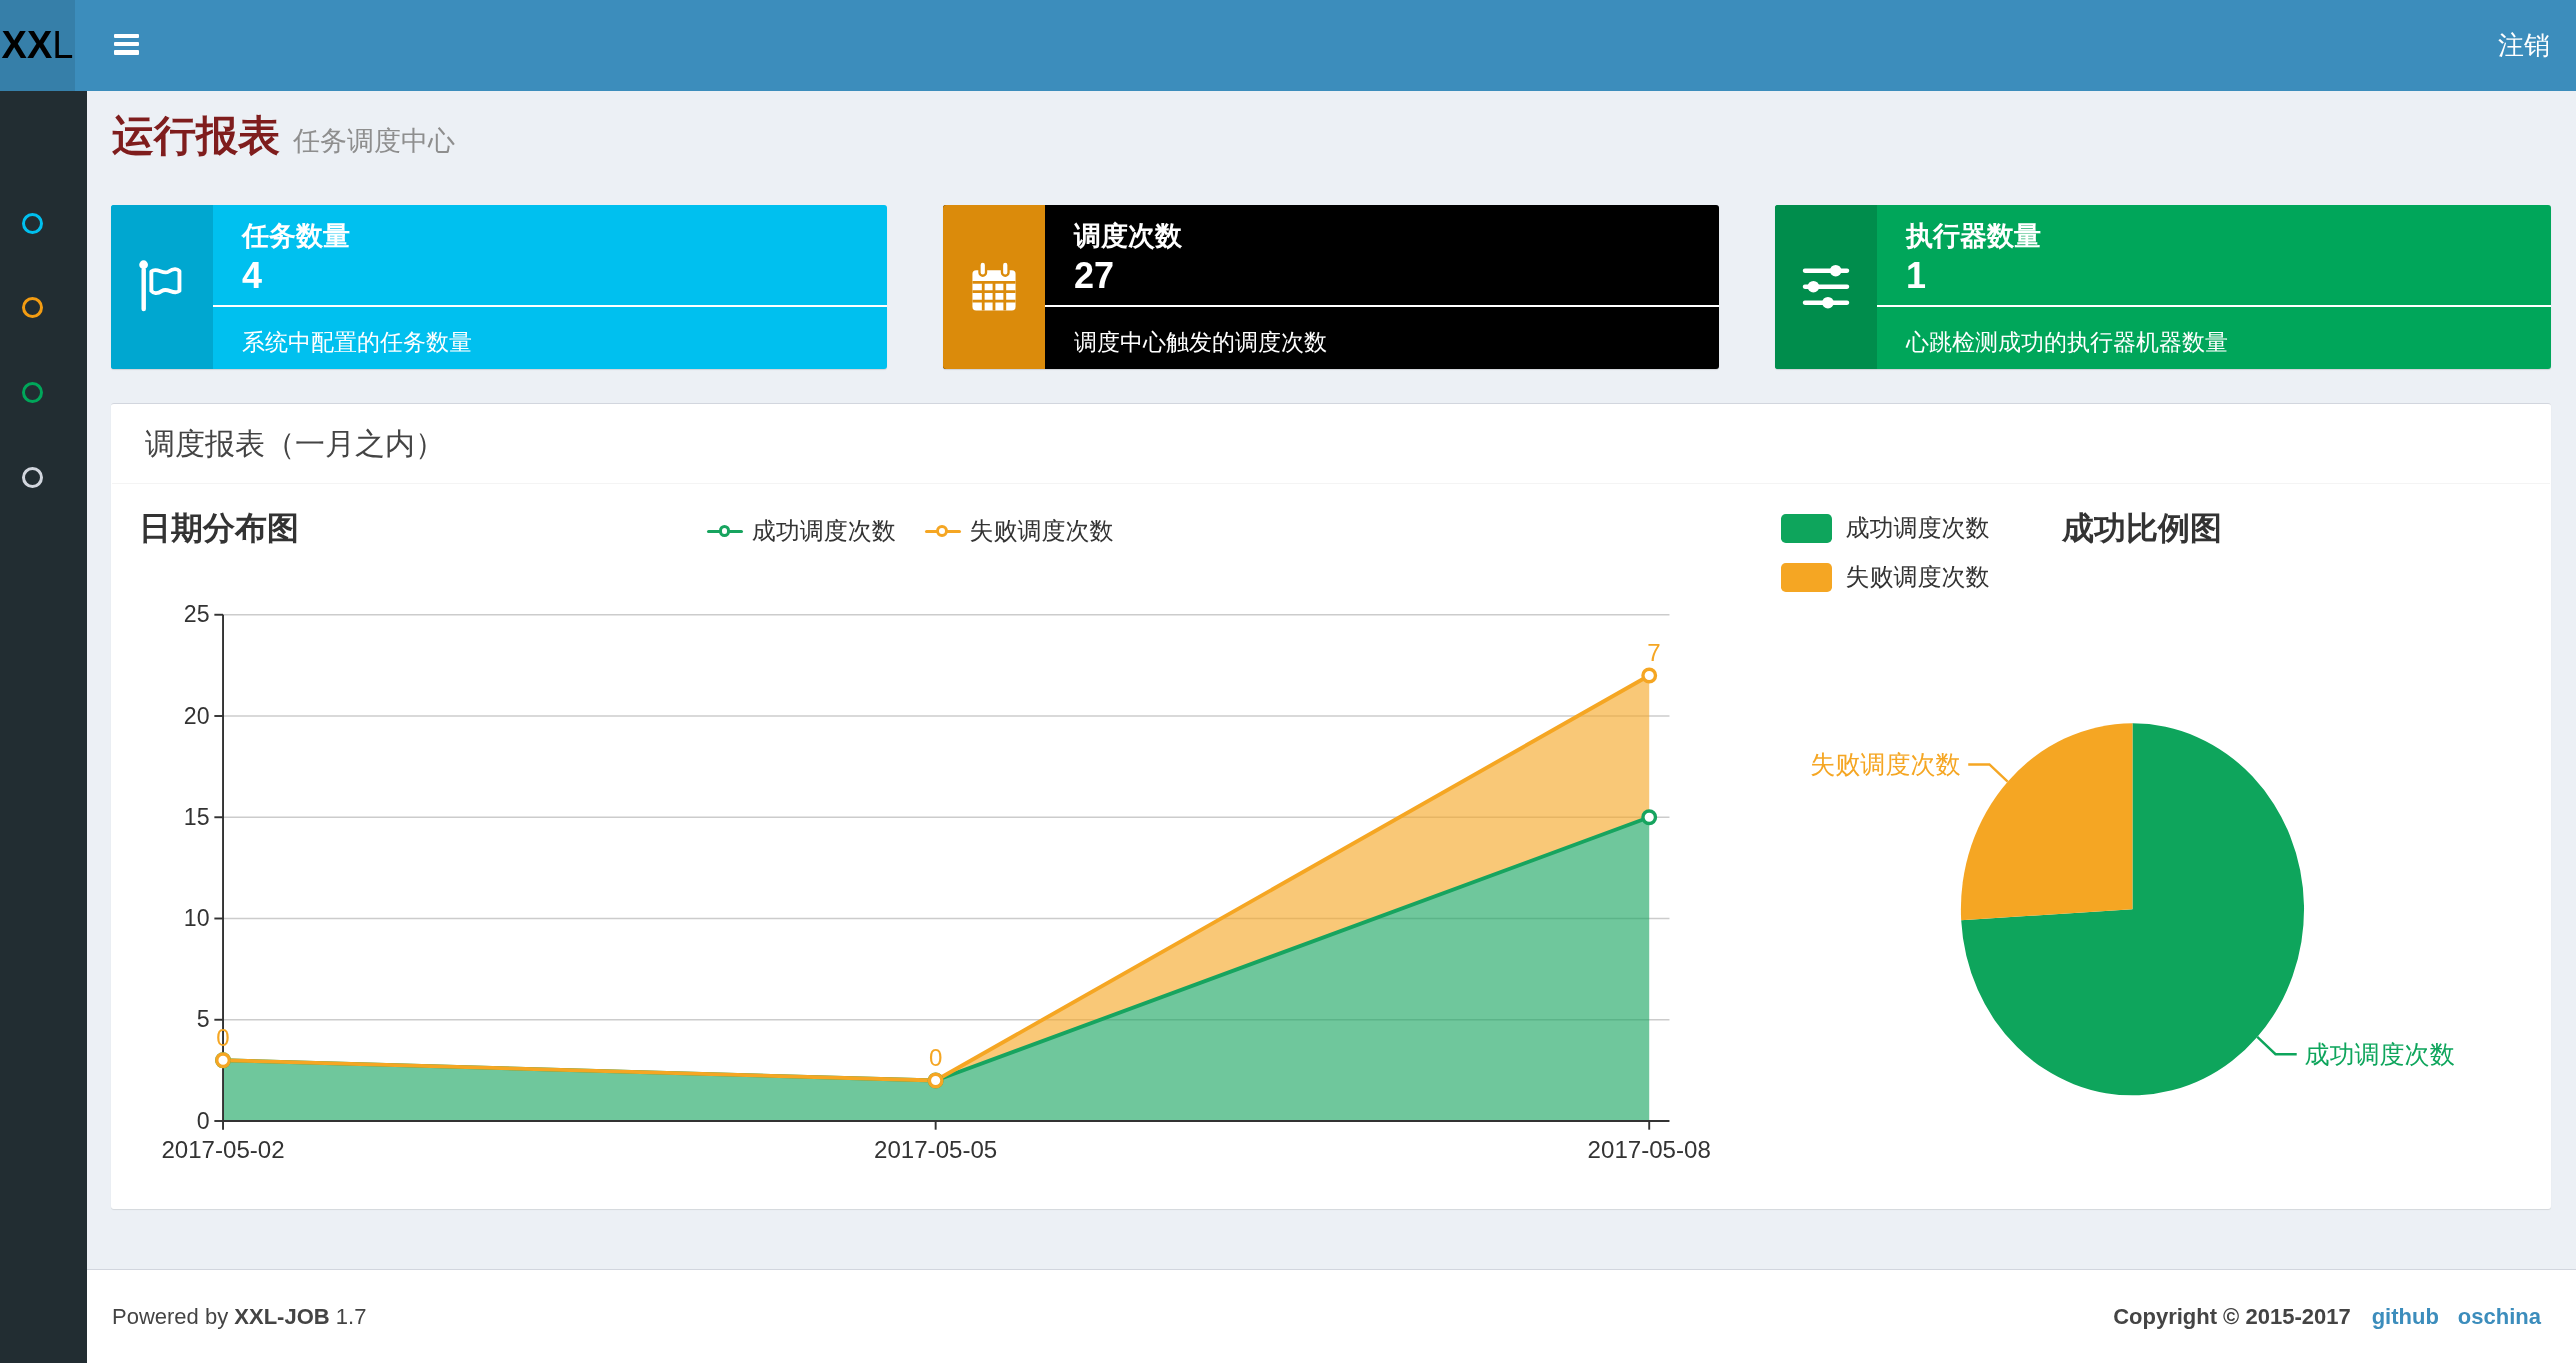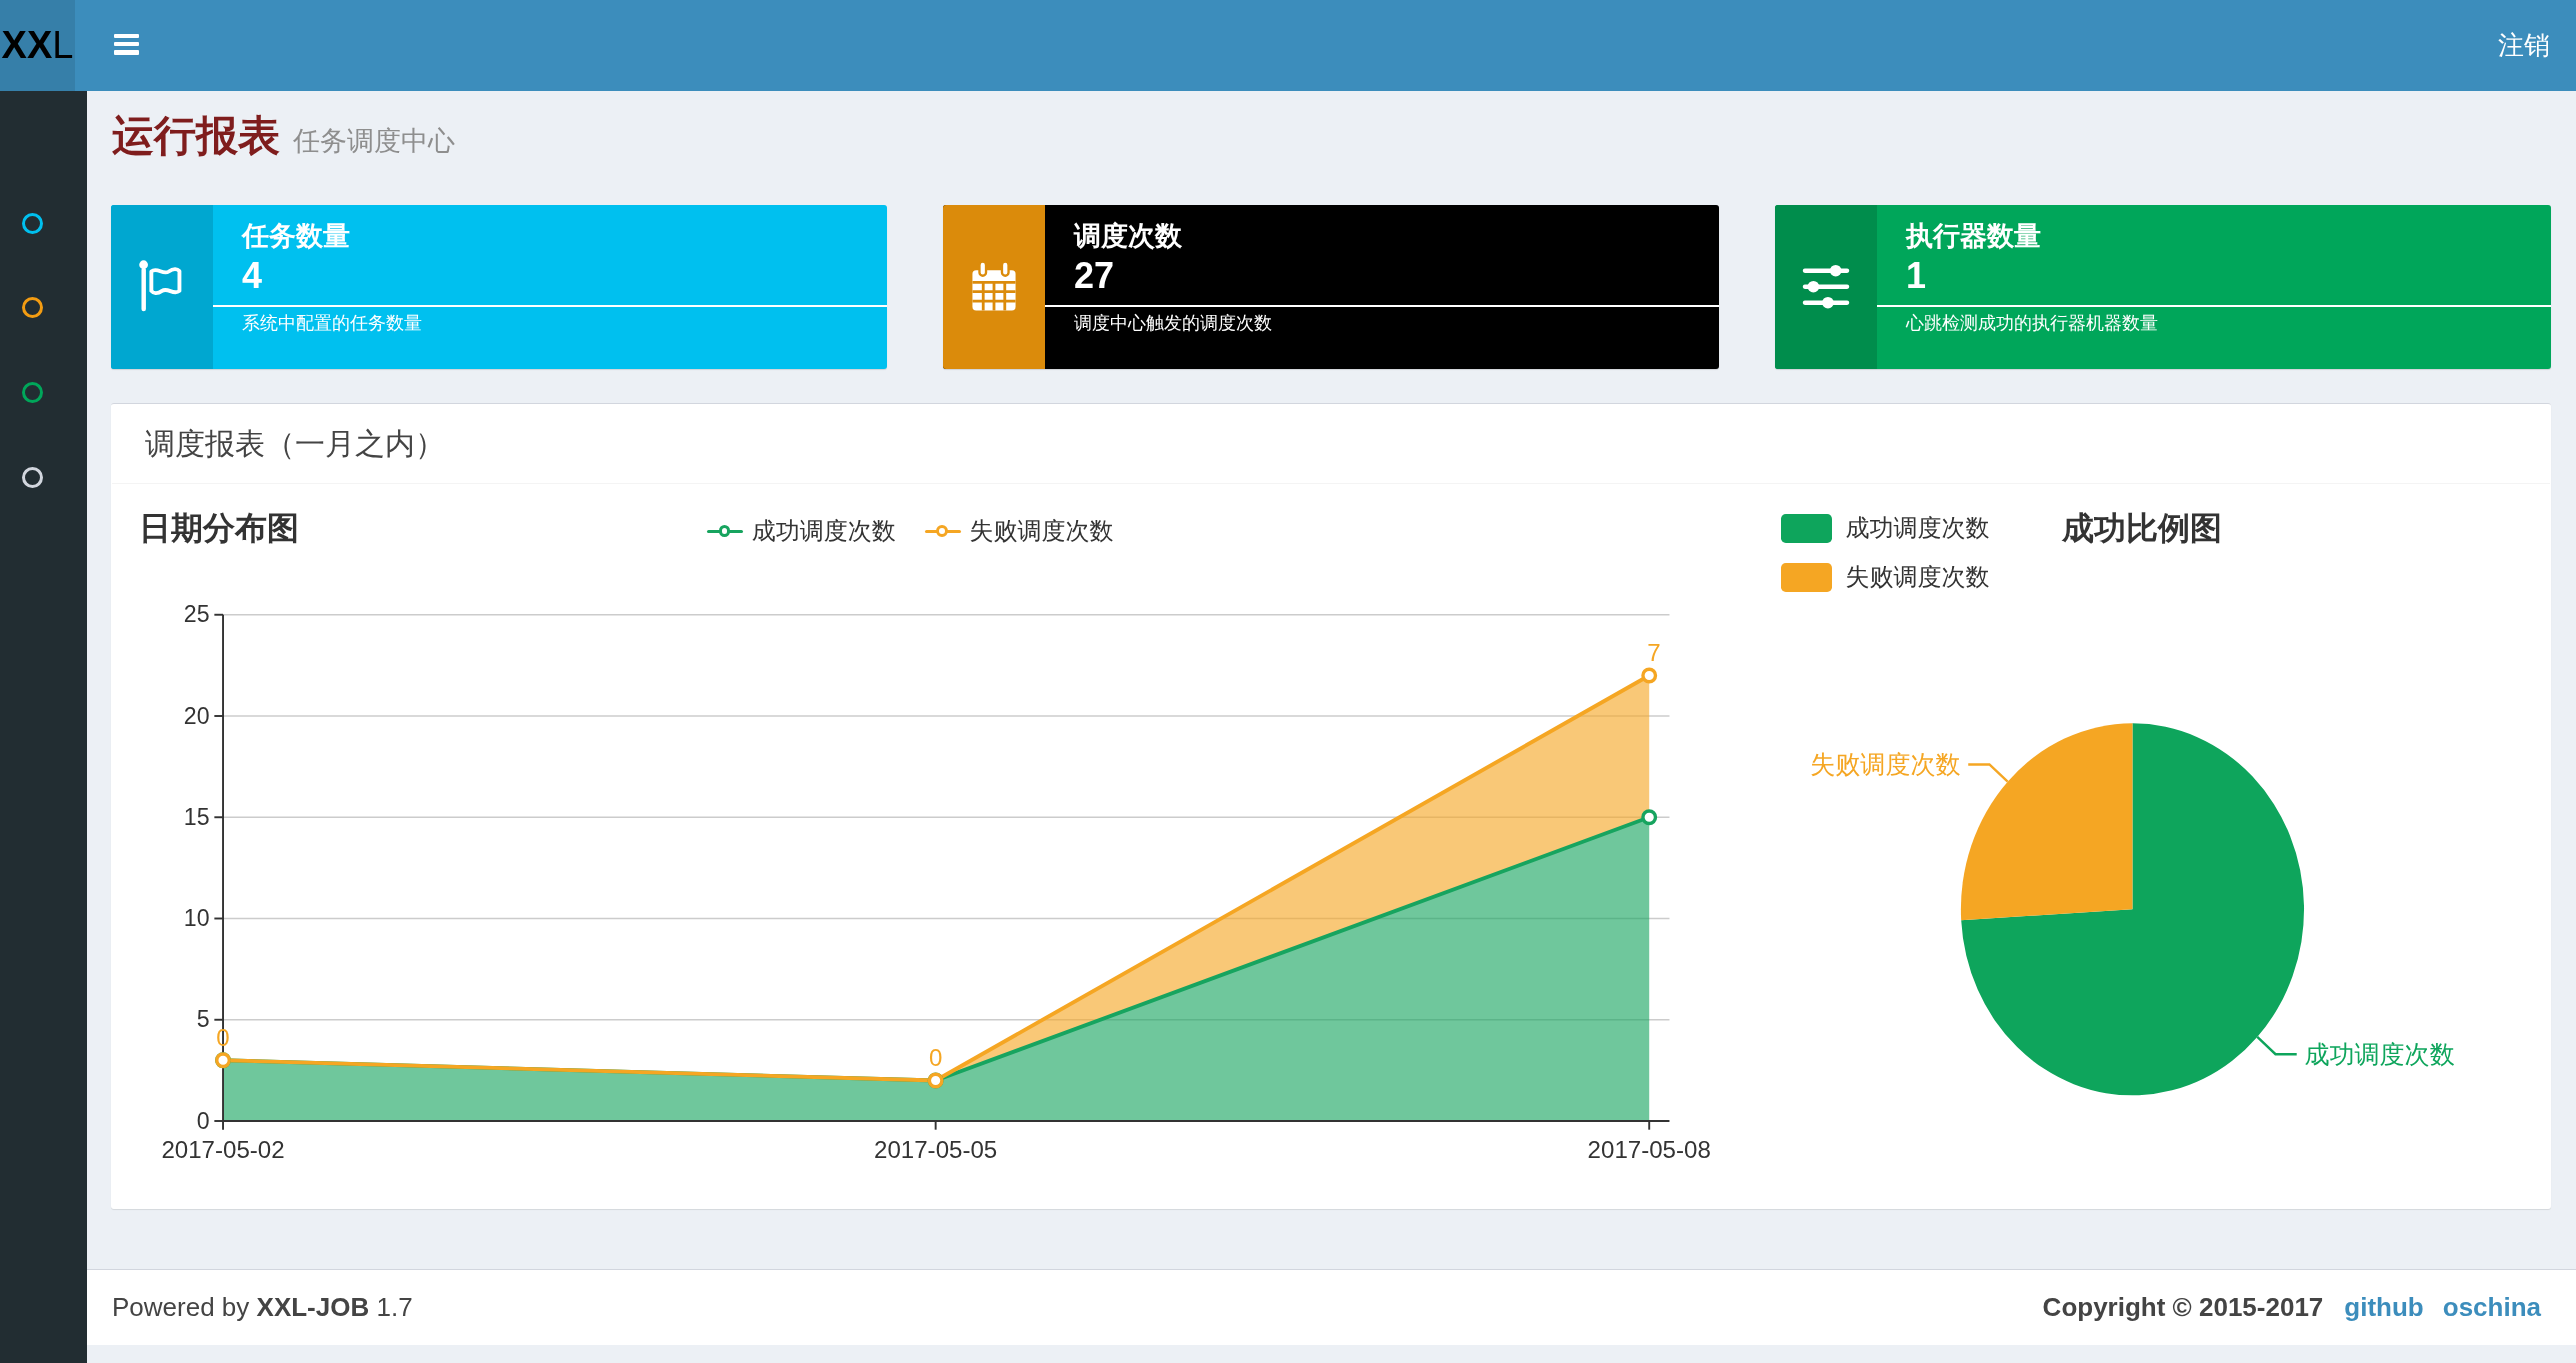--- a/index.html
+++ b/index.html
@@ -28,21 +28,21 @@
   #page-head .s{font-size:27px;color:#8e8e8e;margin-left:13px;}
 
   
   .small-box{position:absolute;top:205px;width:776px;height:164px;border-radius:2.9px;
              box-shadow:0 1px 1px rgba(0,0,0,.12);color:#fff;}
   .icon-box{position:absolute;left:0;top:0;width:102px;height:164px;border-radius:2.9px 0 0 2.9px;
             display:flex;align-items:center;justify-content:center;}
   .card-title{position:absolute;left:131px;top:12.5px;font-size:27px;font-weight:700;}
   .card-number{position:absolute;left:131px;top:50px;font-size:36px;font-weight:700;}
   .card-divider{position:absolute;left:102px;right:0;top:100px;height:2.4px;background:#fff;}
-  .card-desc{position:absolute;left:131px;top:106px;font-size:18px;}
+  .card-desc{position:absolute;left:131px;top:122px;font-size:23px;}
 
   
   #panel{position:absolute;left:111px;top:403px;width:2440px;height:805px;background:#fff;
          border-top:1.9px solid #d2d6de;border-radius:2.9px;box-shadow:0 1px 1px rgba(0,0,0,.1);}
   #panel-title{position:absolute;left:145px;top:424px;font-size:30px;color:#444;}
   #panel-header-line{position:absolute;left:112px;top:483px;width:2438px;height:1px;background:#f4f4f4;}
   .chart-title{position:absolute;font-size:32px;font-weight:700;color:#333;white-space:nowrap;}
   #line-title{left:139px;top:507px;}
   #pie-title{left:2062px;top:507px;}
 
@@ -58,23 +58,23 @@
   
   #legend-pie{position:absolute;left:1781px;top:512px;display:flex;flex-direction:column;gap:17.4px;}
   .legend-pie-item{display:flex;align-items:center;gap:13.5px;cursor:pointer;}
   .lgp-swatch{width:51px;height:29px;border-radius:4.8px;}
 
   svg{font-family:"Liberation Sans","DejaVu Sans",sans-serif;}
   #line-chart-svg{position:absolute;left:116px;top:578px;}
   #pie-chart-svg{position:absolute;left:1745px;top:617px;}
 
   
-  #footer{position:absolute;left:87px;top:1269px;width:2489px;height:76px;background:#fff;
+  #footer{position:absolute;left:87px;top:1269px;width:2489px;height:94px;background:#fff;
           border-top:1px solid #d2d6de;display:flex;align-items:center;justify-content:space-between;
-          padding:0 35px 0 25px;box-sizing:border-box;font-size:26px;color:#444;}
+          padding:0 35px 0 25px;box-sizing:border-box;font-size:22px;color:#444;}
   #footer b{font-weight:700;}
   #footer .links{display:flex;gap:19px;margin-left:21px;}
   #footer a{color:#3c8dbc;font-weight:700;text-decoration:none;cursor:pointer;}
   #footer .right{display:flex;align-items:center;}
 </style>
 </head>
 <body>
 
 <div id="page">
 

